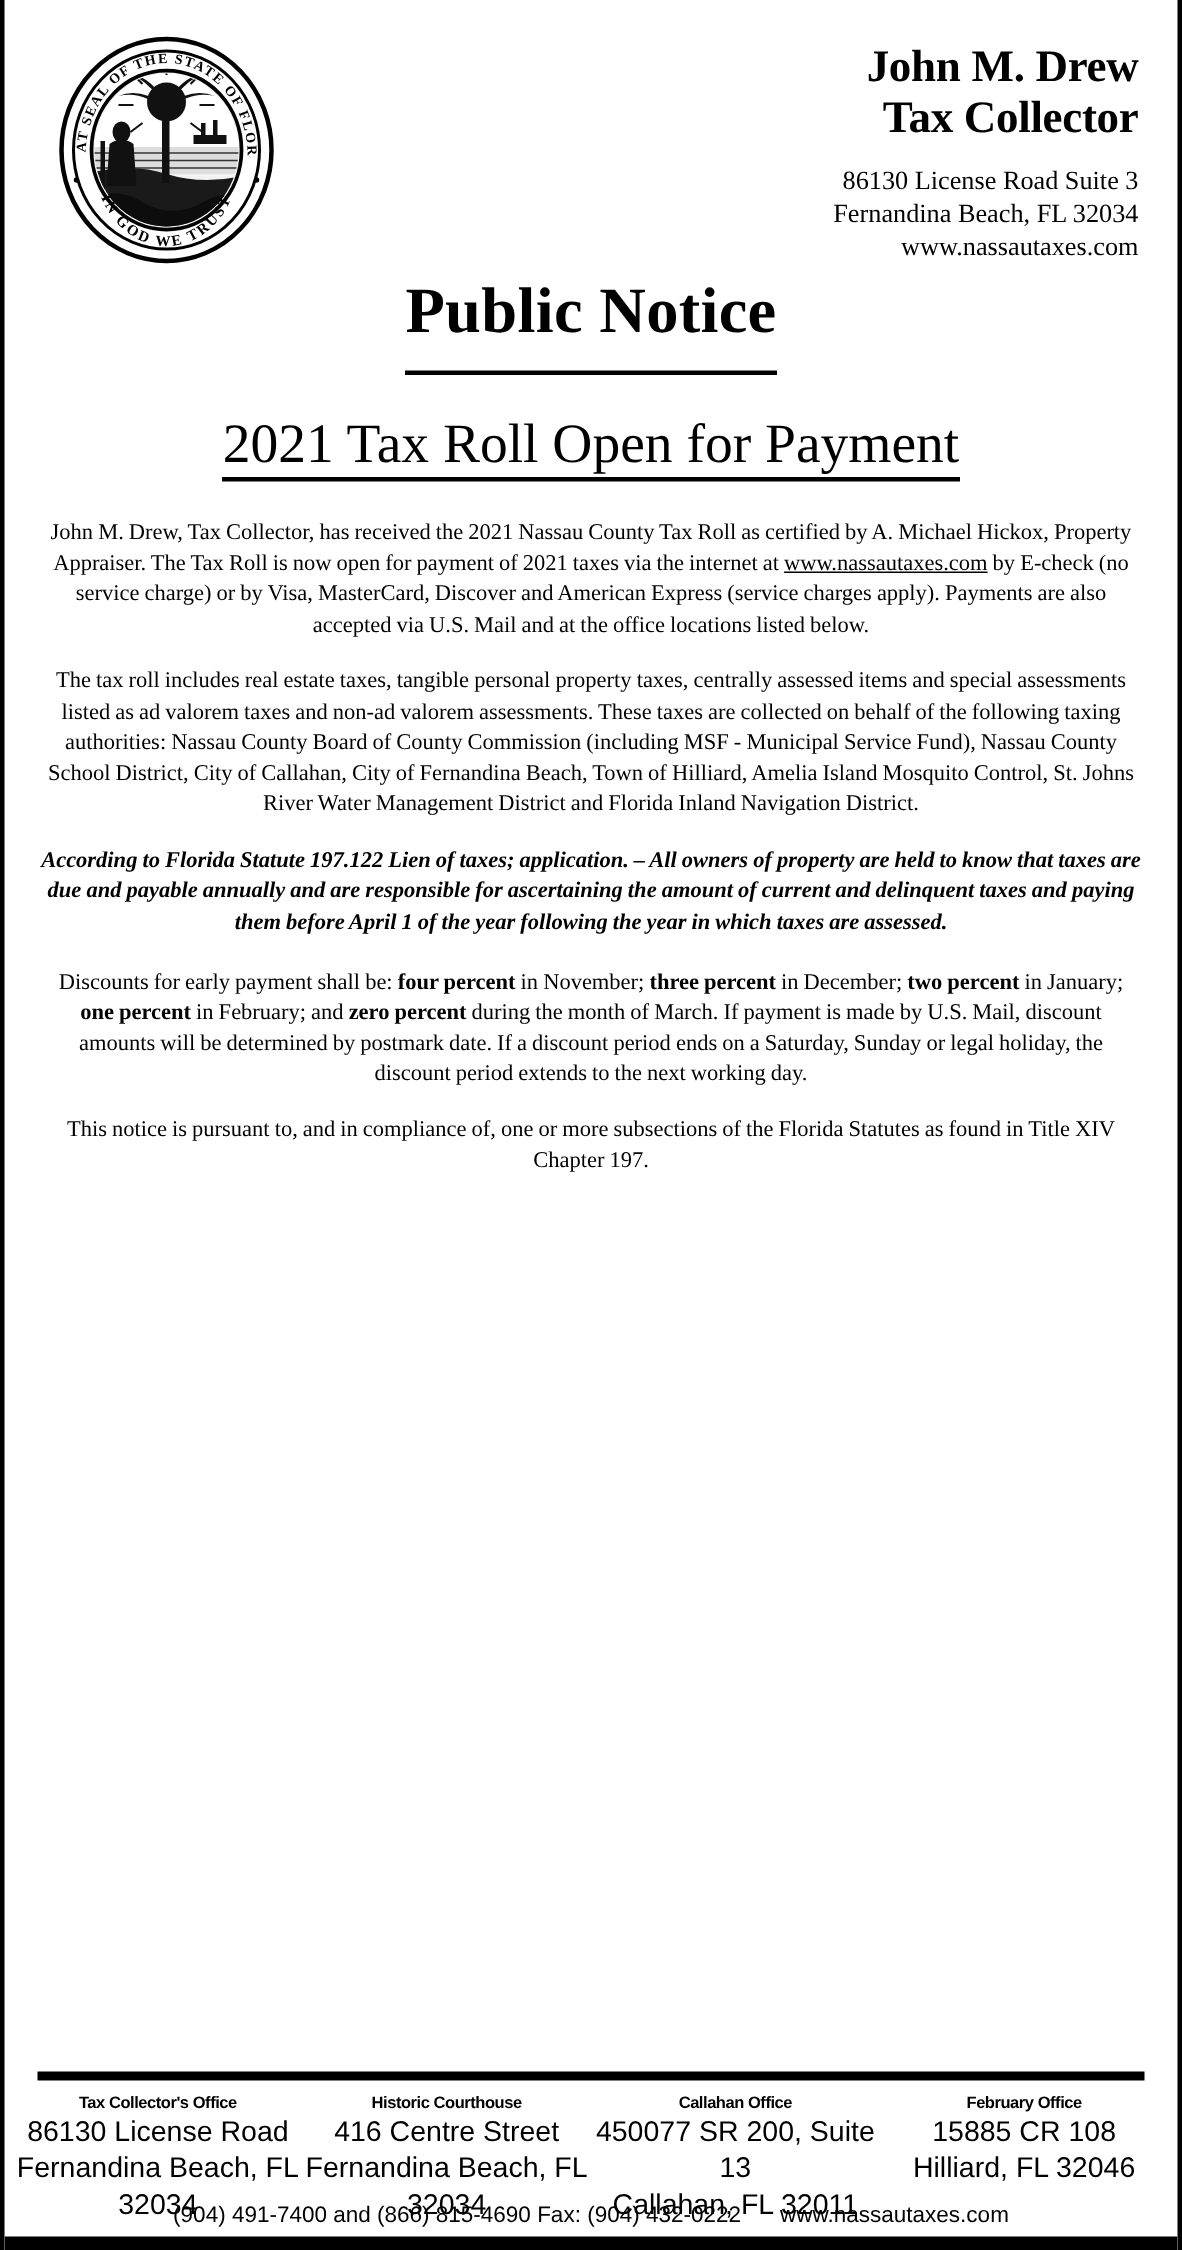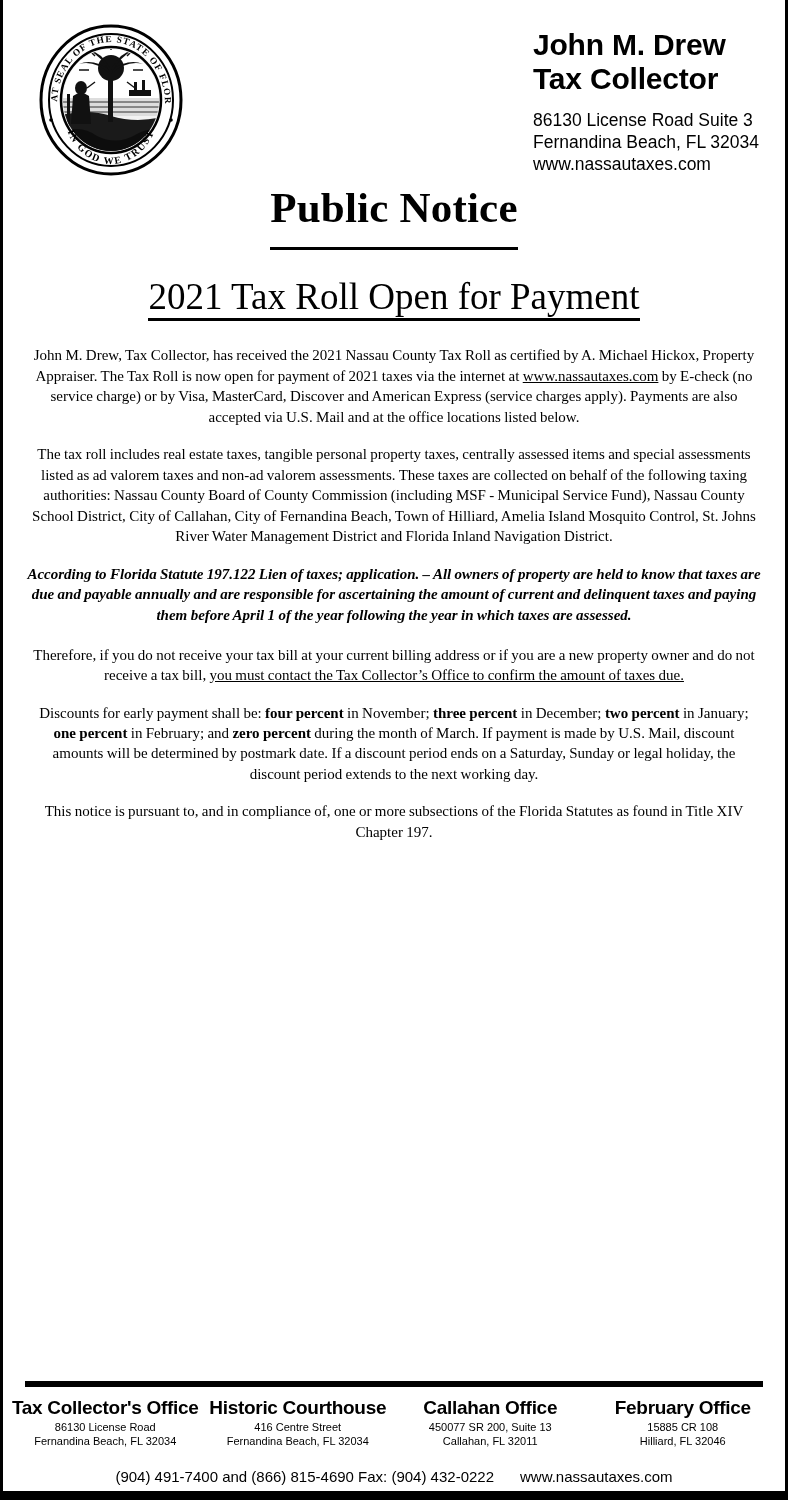--- a/index.html
+++ b/index.html
@@ -36,22 +36,22 @@
     top: 24px;
     width: 148px;
     height: 152px;
   }
   .seal svg { display:block; }
 
   .agency-block {
     position: absolute;
     right: 26px;
     top: 28px;
-    text-align: left;
-    font-family: Liberation Sans, sans-serif;
+    text-align: right;
+    font-family: Liberation Serif, serif;
   }
   .agency-name {
     font-size: 30px;
     font-weight: bold;
     line-height: 1.14;
     letter-spacing: -0.2px;
   }
   .agency-addr {
     margin-top: 13px;
     font-size: 17.5px;
@@ -119,27 +119,27 @@
     right: 6px;
     top: 1396px;
     display: flex;
     font-family: "Liberation Sans", "DejaVu Sans", sans-serif;
   }
   .office {
     flex: 1 1 25%;
     text-align: center;
   }
   .office-name {
-    font-size: 19px;
+    font-size: 11px;
     font-weight: bold;
     line-height: 1.25;
     letter-spacing: -0.3px;
   }
   .office-line {
-    font-size: 11px;
+    font-size: 19px;
     line-height: 1.3;
     text-align: center;
   }
   .contact-line {
     position: absolute;
     left: 0;
     right: 0;
     top: 1468px;
     text-align: center;
     font-family: "Liberation Sans", "DejaVu Sans", sans-serif;
@@ -252,21 +252,20 @@
   </div>
 
   <div class="body-copy">
 
     <p class="para"><span>John M. Drew, Tax Collector, has received the 2021 Nassau County Tax Roll as certified by A. Michael Hickox, Property Appraiser. The Tax Roll is now open for payment of 2021 taxes via the internet at </span><span class="u">www.nassautaxes.com</span><span> by E-check (no service charge) or by Visa, MasterCard, Discover and American Express (service charges apply). Payments are also accepted via U.S. Mail and at the office locations listed below.</span></p>
 
     <p class="para">The tax roll includes real estate taxes, tangible personal property taxes, centrally assessed items and special assessments listed as ad valorem taxes and non-ad valorem assessments. These taxes are collected on behalf of the following taxing authorities: Nassau County Board of County Commission (including MSF - Municipal Service Fund),  Nassau County School District, City of Callahan, City of Fernandina Beach, Town of Hilliard, Amelia Island Mosquito Control, St. Johns River Water Management District and Florida Inland Navigation District.</p>
 
     <p class="para statute">According to Florida Statute 197.122 Lien of taxes; application. – All owners of property are held to know that taxes are due and payable annually and are responsible for ascertaining the amount of current and delinquent taxes and paying them before April 1 of the year following the year in which taxes are assessed.</p>
 
-    <p class="para"><span>Therefore, if you do not receive your tax bill at your current billing address or if you are a new property owner and do not receive a tax bill, </span><span class="u">you must contact the Tax Collector’s Office to confirm the amount of taxes due.</span></p>
 
     <p class="para"><span>Discounts for early payment shall be:  </span><span class="b">four percent</span><span> in November;  </span><span class="b">three percent</span><span> in December;  </span><span class="b">two percent</span><span> in January;  </span><span class="b">one percent</span><span> in February; and </span><span class="b">zero percent</span><span> during the month of March. If payment is made by U.S. Mail, discount amounts will be determined by postmark date.  If a discount period ends on a Saturday, Sunday or legal holiday, the discount period extends to the next working day.</span></p>
 
     <p class="para">This notice is pursuant to, and in compliance of, one or more subsections of the Florida Statutes as found in Title XIV Chapter 197.</p>
   </div>
 
   <div class="footer-rule"></div>
 
   <div class="offices">
     <div class="office">

